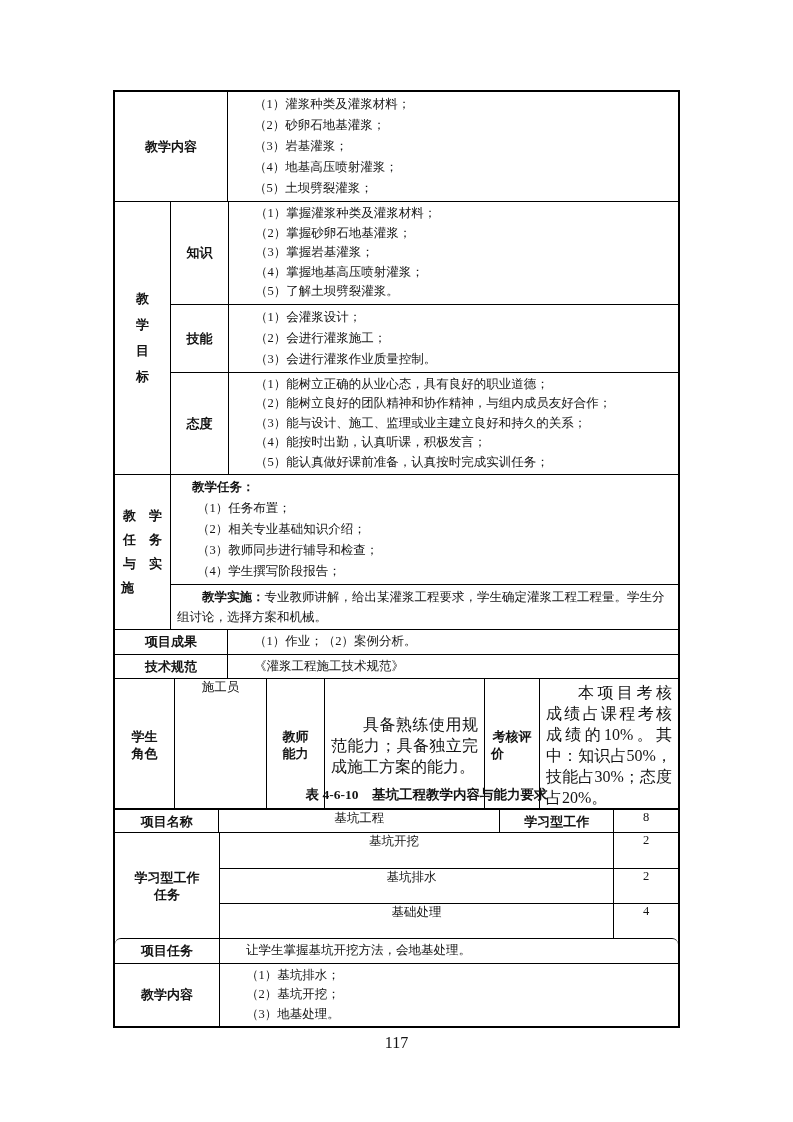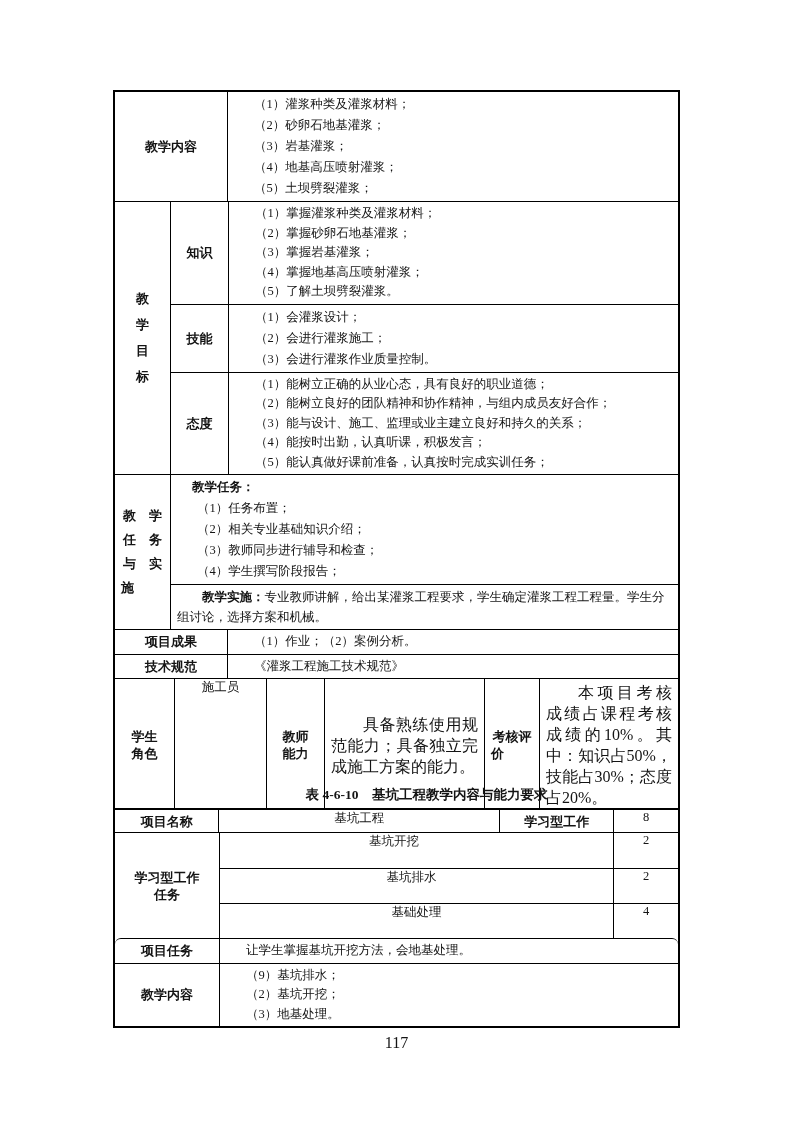--- a/index.html
+++ b/index.html
@@ -239,21 +239,21 @@
       <div class="cell content">
         <div class="line">让学生掌握基坑开挖方法，会地基处理。</div>
       </div>
     </div>
 
     <div class="trow" style="min-height:56px;">
       <div class="cell lab w104">
         <span>教学内容</span>
       </div>
       <div class="cell content">
-        <div class="line">（9）基坑排水；</div>
+        <div class="line">（1）基坑排水；</div>
         <div class="line">（2）基坑开挖；</div>
         <div class="line">（3）地基处理。</div>
       </div>
     </div>
 
   </div>
 
   <div class="pageno">117</div>
 
 </div>

